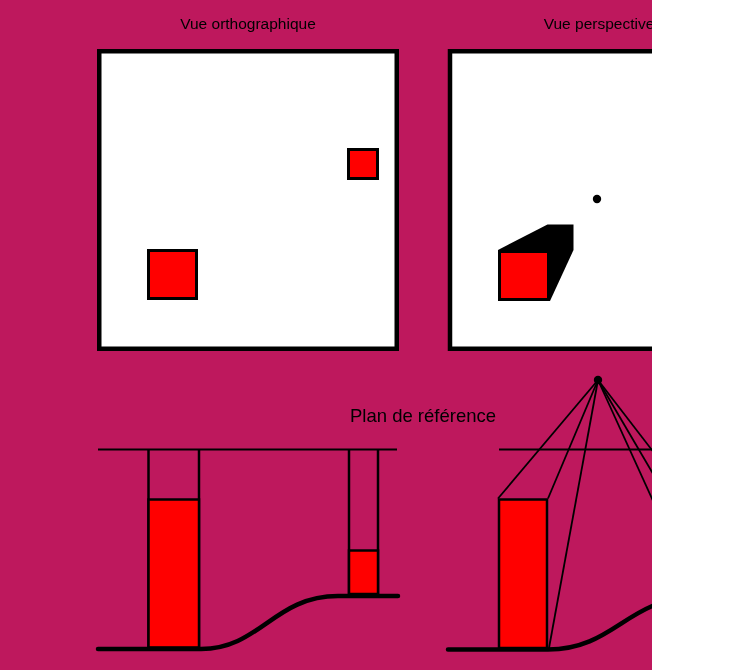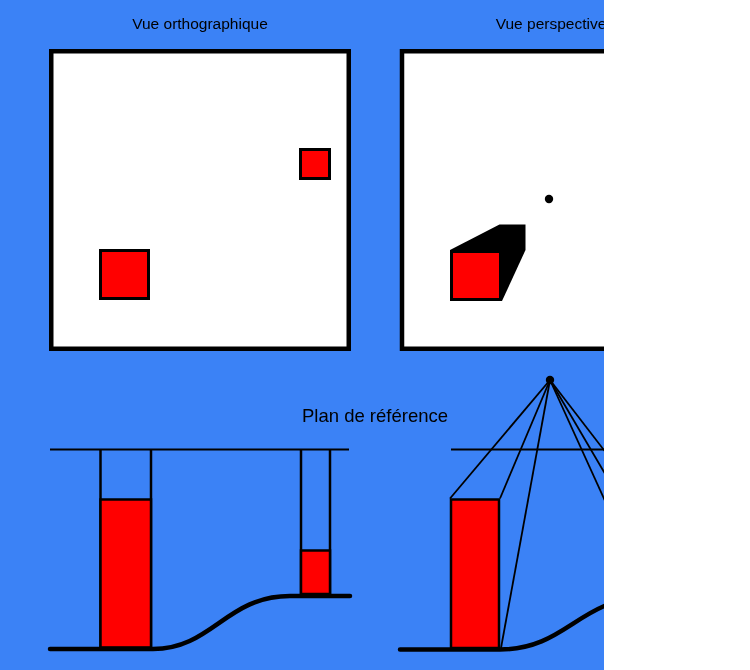--- a/index.html
+++ b/index.html
@@ -4,22 +4,23 @@
 <style>
   html, body {
     margin: 0;
     padding: 0;
     background: #ffffff;
   }
   .stage {
     position: relative;
     width: 604px;
     height: 670px;
-    background: #3b82f6;
+    background: #be185d;
     overflow: hidden;
+    padding-left: 48px;
   }
   svg { display: block; }
   .label {
     font-family: "Liberation Sans", sans-serif;
     fill: #000000;
   }
   .panel-title { font-size: 15.5px; }
   .section-title { font-size: 18.5px; }
 </style>
 </head>

